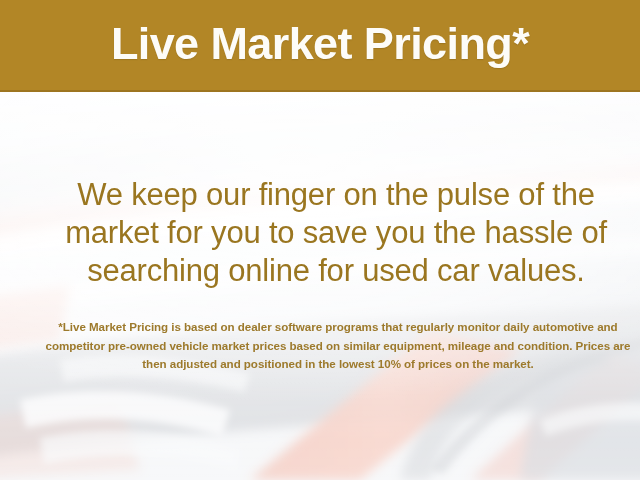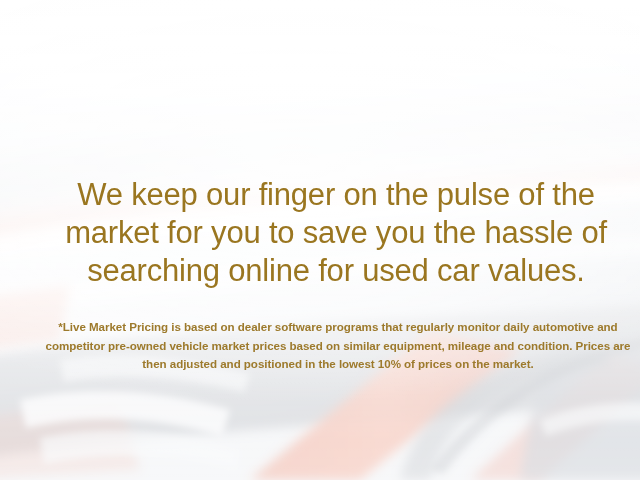--- a/index.html
+++ b/index.html
@@ -235,20 +235,23 @@
         <path d="M 540 420 C 580 404, 620 400, 660 404 L 660 422 C 620 418, 582 422, 546 436 Z" fill="#f0f3f6" opacity="0.6"></path>
       </g>
 
       <rect x="0" y="0" width="640" height="480" fill="#ffffff" opacity="0.10"></rect>
     </svg>
   </div>
 
   <div id="wash-layer"></div>
   <div id="wash-layer2"></div>
 
+  <div id="header-bar">
+    <h1 id="header-title">Live Market Pricing*</h1>
+  </div>
 
   <div id="content">
     <p id="headline">We keep our finger on the pulse of the market for you to save you the hassle of searching online for used car values.</p>
 
     <p id="fineprint">*Live Market Pricing is based on dealer software programs that regularly monitor daily automotive and competitor pre-owned vehicle market prices based on similar equipment, mileage and condition. Prices are then adjusted and positioned in the lowest 10% of prices on the market.</p>
   </div>
 
 </div>
 
 </body></html>

